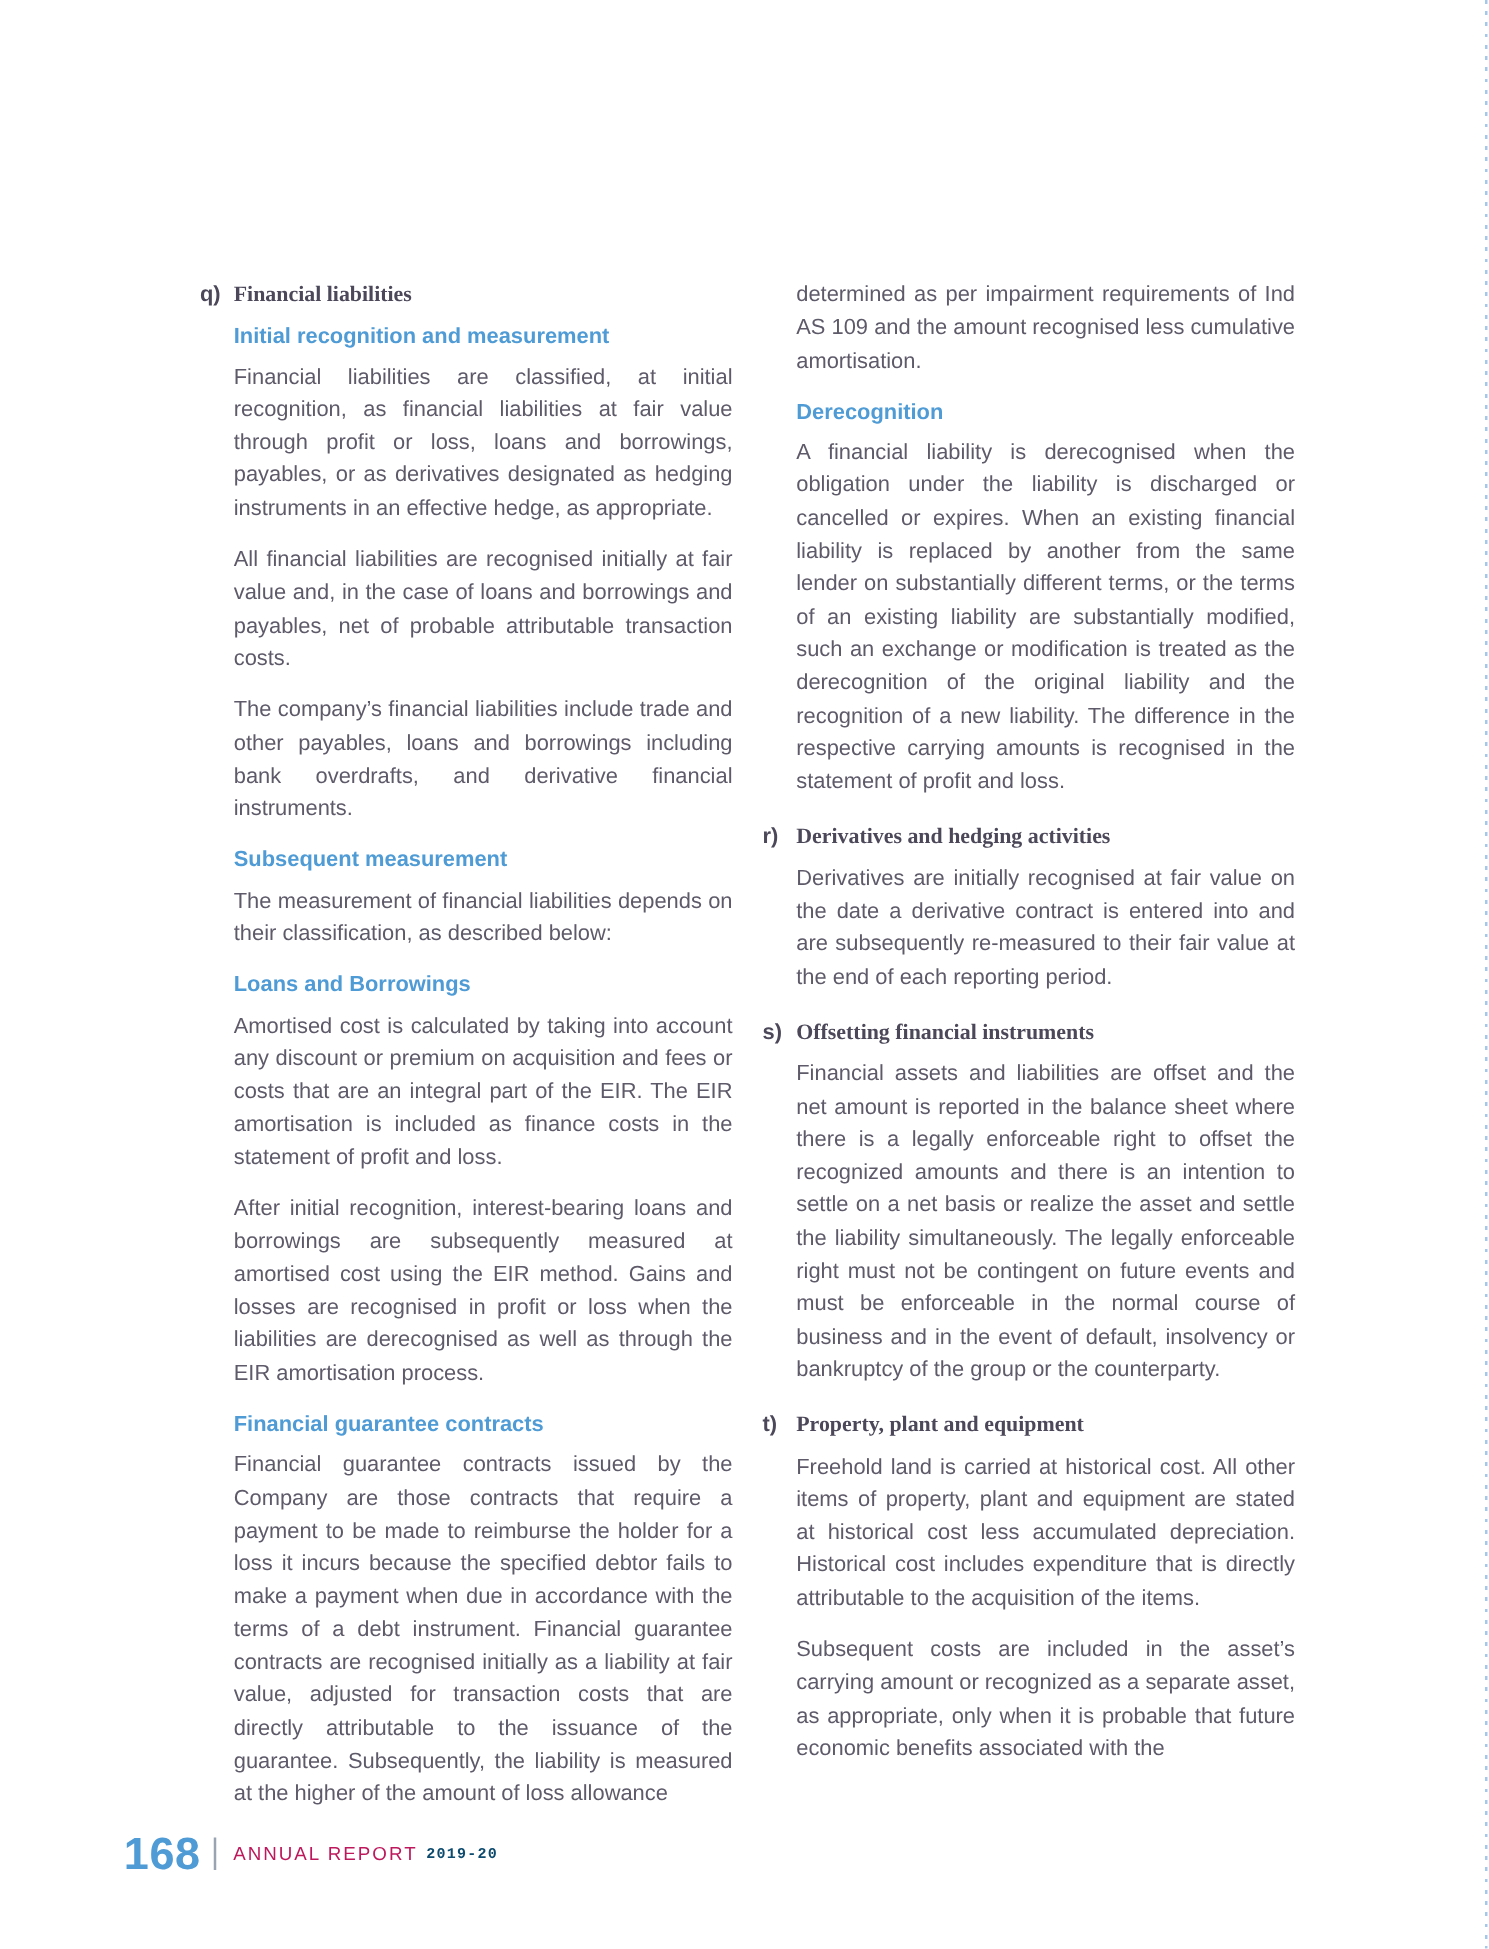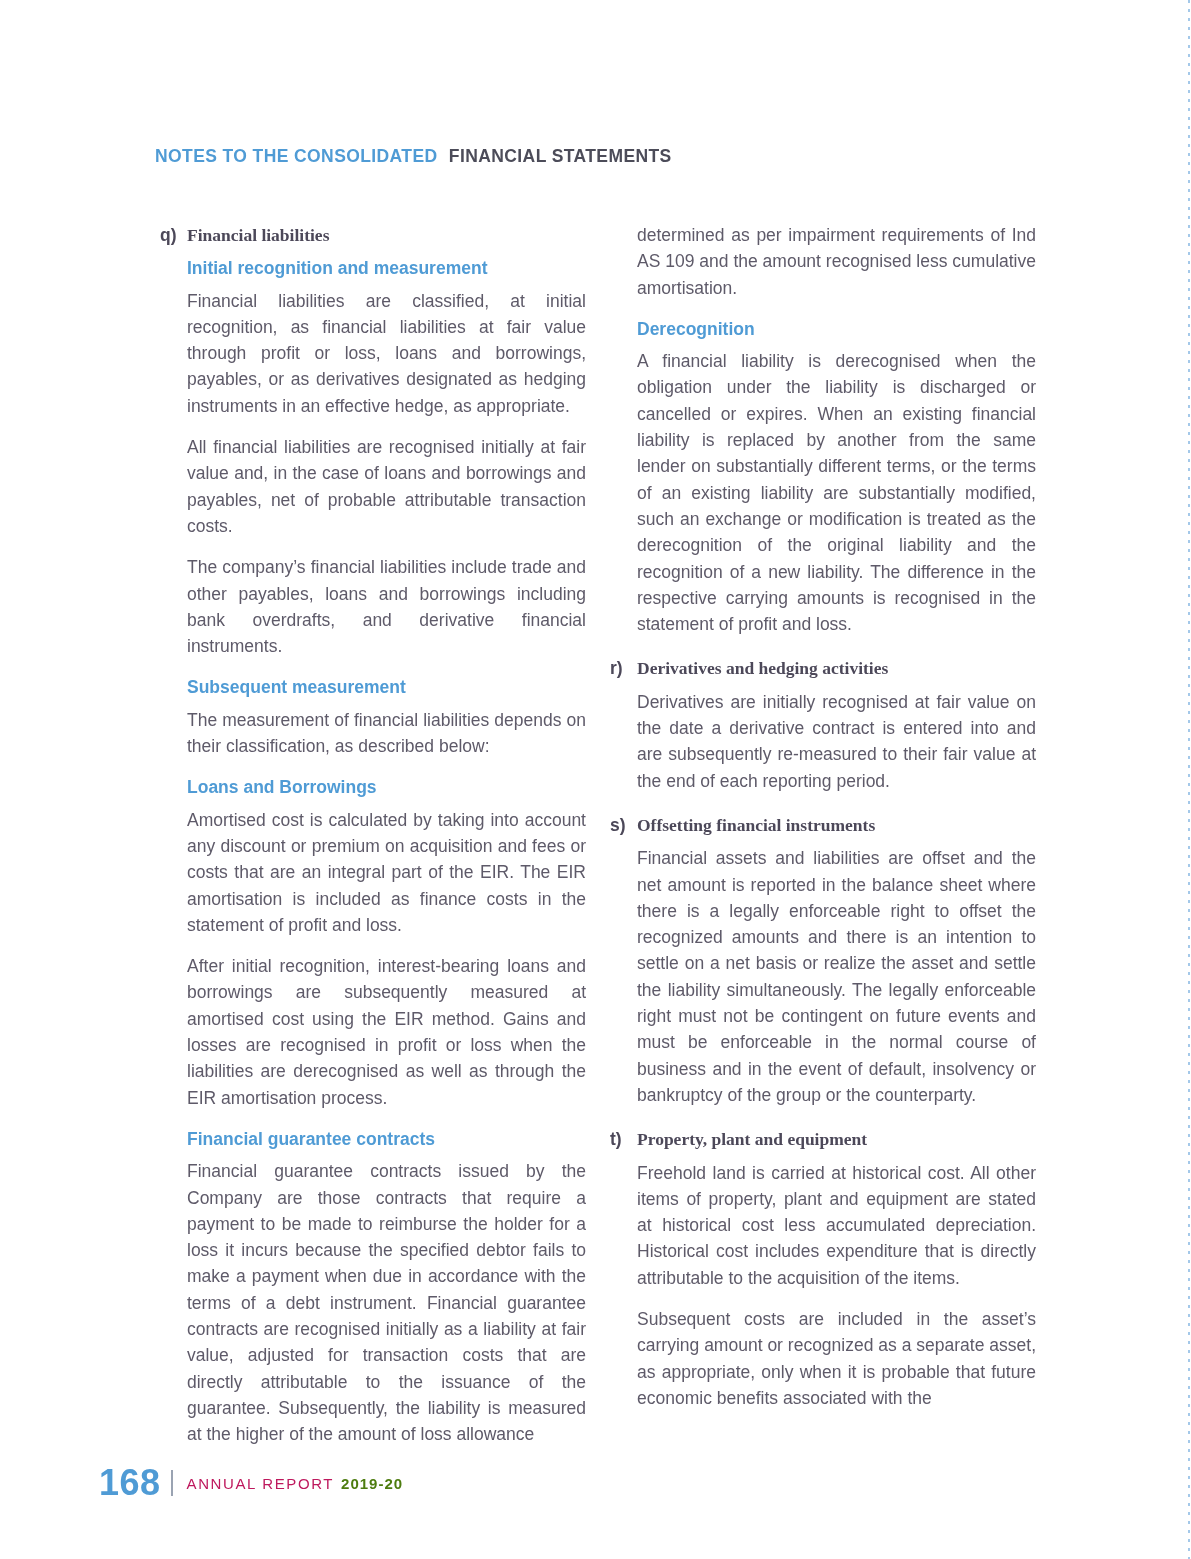--- a/index.html
+++ b/index.html
@@ -40,38 +40,34 @@
   .para:last-child { margin-bottom:0; }
 
   
   .footer {
     position:absolute; left:99px; top:1462px;
     display:flex; align-items:center;
   }
   .footer-page { color:#4f9bd5; font-size:36px; font-weight:bold; letter-spacing:0.5px; }
   .footer-sep { width:2px; height:26px; background:#9aa3b2; margin:0 14px 0 10px; }
   .footer-label { color:#be185d; font-size:15px; letter-spacing:1.6px; }
-  .footer-year { color:#4d7c0f; font-size:15px; font-weight:bold; letter-spacing:1px; margin-left:7px; }
+  .footer-year { color:#0c4a6e; font-size:12px; font-weight:bold; letter-spacing:1px; margin-left:7px;font-family:Liberation Mono, monospace; }
 
   
   .edge-line {
     position:absolute; right:1px; top:0; height:100%; width:2px;
     background:repeating-linear-gradient(to bottom, #85b6e2 0 3px, transparent 3px 9px);
     opacity:0.75;
   }
 </style>
 </head>
 <body>
 
 <div class="page">
 
-  <div class="doc-header">
-    <span class="hdr-blue">NOTES TO THE CONSOLIDATED</span>
-    <span class="hdr-dark">FINANCIAL STATEMENTS</span>
-  </div>
 
   <div class="col col-left">
     <div class="sec-head">
       <span class="sec-marker">q)</span>
       <span class="sec-title">Financial liabilities</span>
     </div>
     <div class="sub-head">Initial recognition and measurement</div>
     <p class="para">Financial liabilities are classified, at initial recognition, as financial liabilities at fair value through profit or loss, loans and borrowings, payables, or as derivatives designated as hedging instruments in an effective hedge, as appropriate.</p>
     <p class="para">All financial liabilities are recognised initially at fair value and, in the case of loans and borrowings and payables, net of probable attributable transaction costs.</p>
     <p class="para">The company’s financial liabilities include trade and other payables, loans and borrowings including bank overdrafts, and derivative financial instruments.</p>

